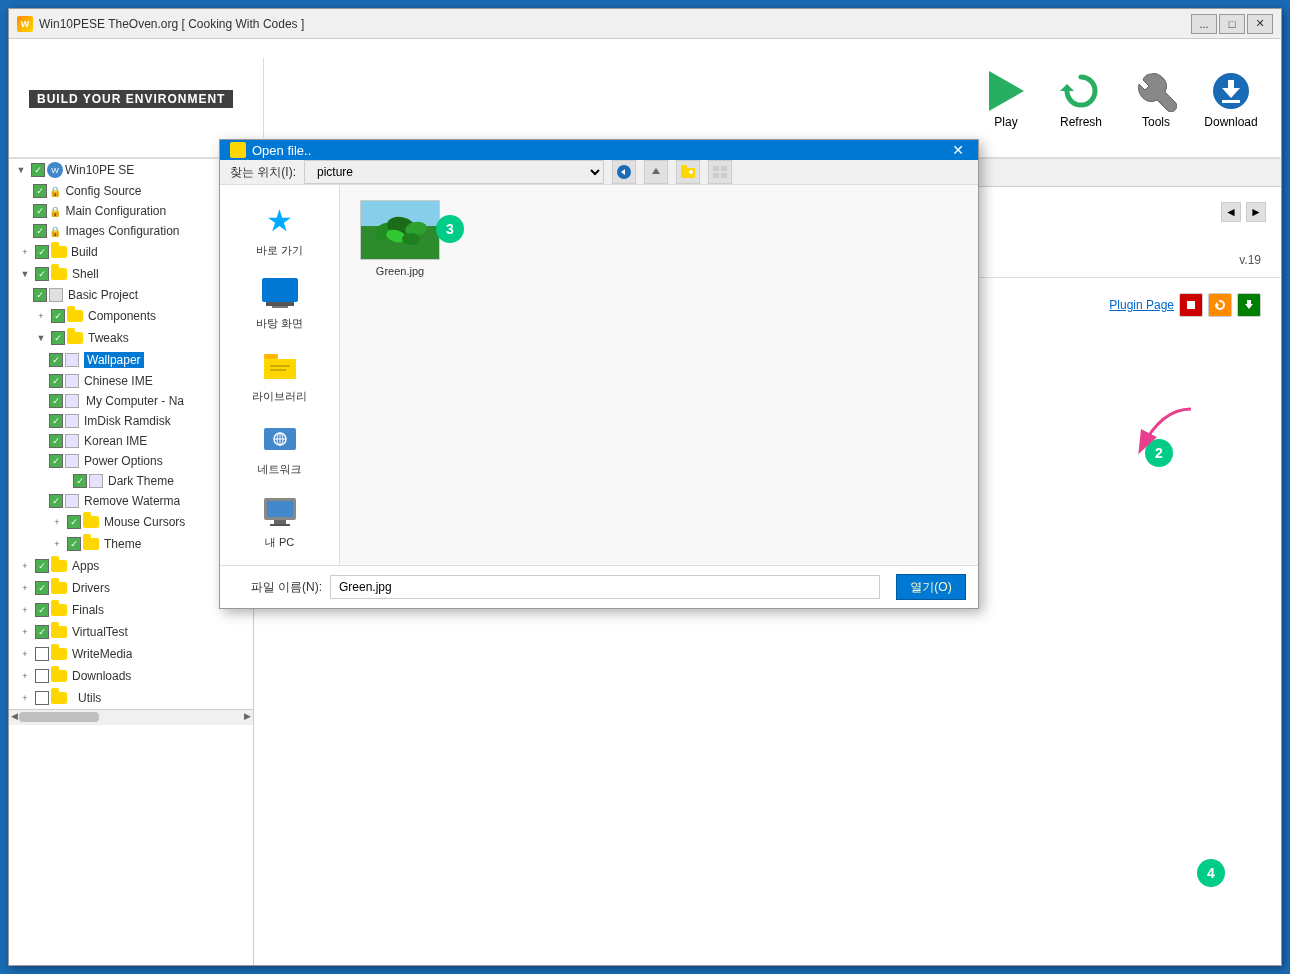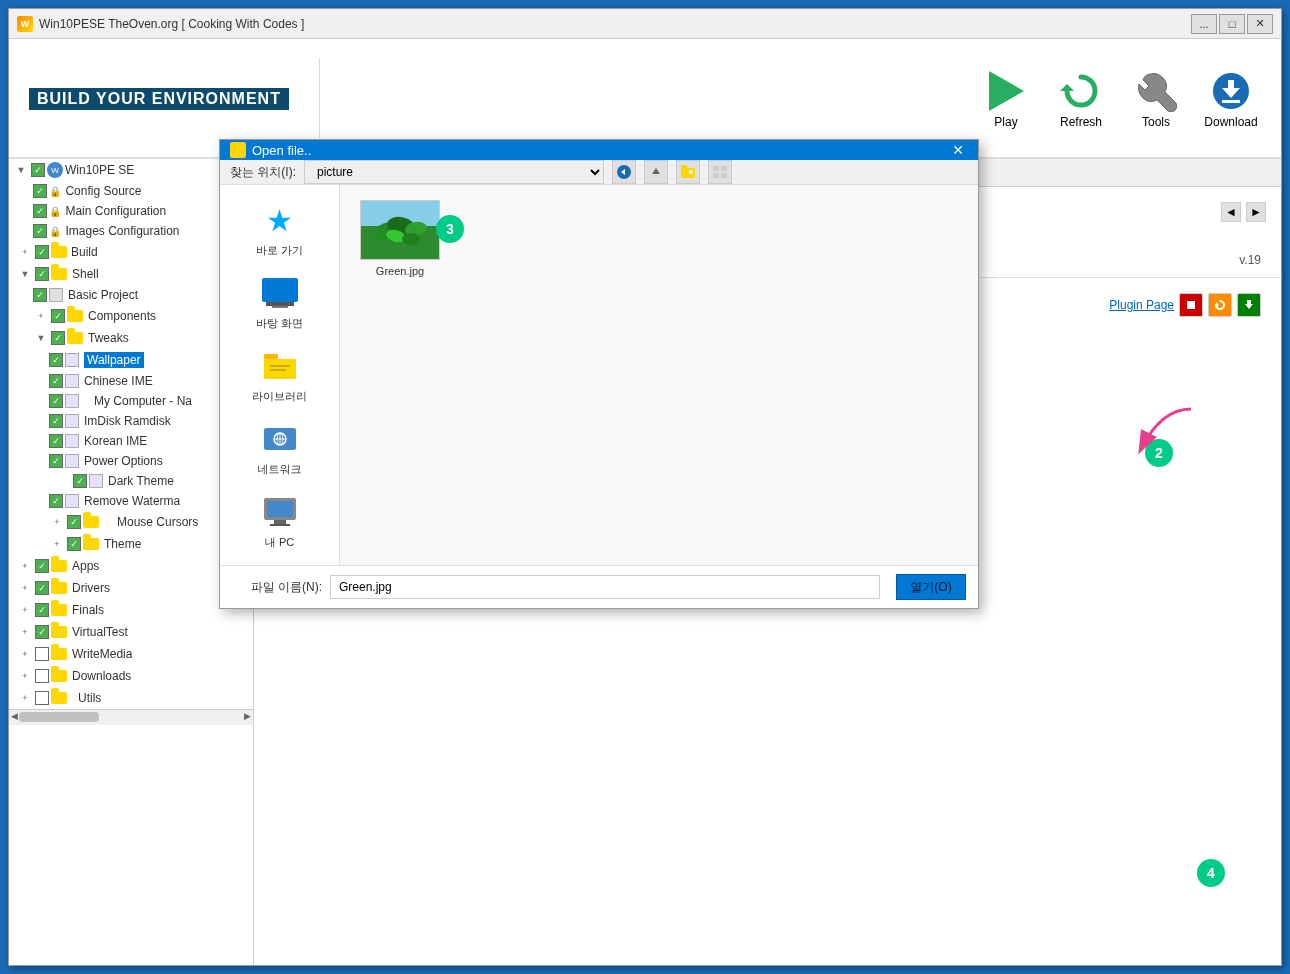--- a/index.html
+++ b/index.html
@@ -10,21 +10,21 @@
     .title-bar { height: 30px; background: #f0f0f0; border-bottom: 1px solid #ccc; display: flex; align-items: center; padding: 0 8px; justify-content: space-between; }
     .title-bar-left { display: flex; align-items: center; gap: 6px; font-size: 12px; color: #333; }
     .title-bar-icon { width: 16px; height: 16px; background: linear-gradient(135deg, #ff8c00, #ffd700); border-radius: 2px; display: flex; align-items: center; justify-content: center; font-size: 9px; color: white; font-weight: bold; }
     .title-bar-controls { display: flex; gap: 2px; }
     .title-btn { width: 26px; height: 20px; border: 1px solid #999; background: #e0e0e0; cursor: pointer; display: flex; align-items: center; justify-content: center; font-size: 11px; color: #333; }
 
     
     .app-header { height: 120px; background: white; border-bottom: 2px solid #ddd; display: flex; align-items: center; padding: 10px 20px; gap: 20px; }
     .winbuilder-logo { display: flex; flex-direction: column; }
     .winbuilder-title { font-size: 36px; font-weight: 300; color: #333; letter-spacing: 2px; font-family: Georgia, serif; }
-    .winbuilder-subtitle { background: #0c4a6e; color: white; font-size: 16px; font-weight: bold; letter-spacing: 1px; padding: 2px 8px; display: inline-block; margin-top: 2px; }
+    .winbuilder-subtitle { background: #404040; color: white; font-size: 12px; font-weight: bold; letter-spacing: 1px; padding: 2px 8px; display: inline-block; margin-top: 2px; }
     .header-divider { width: 1px; height: 80px; background: #ddd; margin: 0 10px; }
     .toolbar-buttons { display: flex; gap: 15px; margin-left: auto; }
     .toolbar-btn { display: flex; flex-direction: column; align-items: center; cursor: pointer; min-width: 60px; }
     .toolbar-btn-icon { width: 48px; height: 48px; display: flex; align-items: center; justify-content: center; }
     
     .icon-play { width: 0; height: 0; border-top: 20px solid transparent; border-bottom: 20px solid transparent; border-left: 35px solid #27ae60; }
 
     
     .main-area { display: flex; height: calc(100% - 150px); }
 
@@ -105,21 +105,21 @@
     .dialog-file-area { flex: 1; background: #f8f8f8; padding: 10px; display: flex; flex-wrap: wrap; gap: 10px; align-content: flex-start; }
     .file-item { display: flex; flex-direction: column; align-items: center; gap: 5px; cursor: pointer; padding: 5px; border-radius: 3px; width: 100px; }
     .file-thumbnail { width: 80px; height: 60px; border: 1px solid #ccc; overflow: hidden; }
     .file-item-name { font-size: 11px; color: #333; text-align: center; }
     .dialog-bottom { height: 80px; border-top: 1px solid #ddd; padding: 8px 12px; display: flex; flex-direction: column; gap: 6px; }
     .dialog-bottom-row { display: flex; align-items: center; gap: 8px; }
     .dialog-field-label { font-size: 12px; color: #333; width: 90px; text-align: right; flex-shrink: 0; }
     .dialog-field-input { flex: 1; height: 24px; border: 1px solid #ccc; padding: 2px 8px; font-size: 12px; }
     .dialog-bottom-btns { display: flex; flex-direction: column; gap: 4px; margin-left: 8px; }
     .dialog-action-btn { height: 26px; min-width: 70px; border: 1px solid #999; cursor: pointer; font-size: 12px; background: #e0e0e0; padding: 0 8px; }
-    .dialog-action-btn.primary { background: #0078d4; color: #0f172a; border-color: #005a9e; }
+    .dialog-action-btn.primary { background: #0078d4; color: #fef9c3; border-color: #005a9e; }
     .step2-badge { position: absolute; top: 235px; right: 110px; width: 28px; height: 28px; border-radius: 50%; background: #00cc88; color: white; display: flex; align-items: center; justify-content: center; font-weight: bold; font-size: 14px; z-index: 50; }
   </style>
 </head>
 <body>
 
 <div class="window-outer">
 
   <div class="title-bar">
     <div class="title-bar-left">
       <div class="title-bar-icon">W</div>
@@ -264,21 +264,21 @@
         <div class="tree-row" style="padding-left:40px;">
           <div class="tree-check checked"></div>
           <div class="tree-file-icon" style="background:#e8e0ff;"></div>
           <span class="tree-label" style="margin-left:3px;">Chinese IME</span>
         </div>
       </div>
       <div class="tree-item">
         <div class="tree-row" style="padding-left:40px;">
           <div class="tree-check checked"></div>
           <div class="tree-file-icon" style="background:#e8e0ff;"></div>
-          <span class="tree-label" style="margin-left:13px;">My Computer - Na</span>
+          <span class="tree-label" style="margin-left:5px;">My Computer - Na</span>
         </div>
       </div>
       <div class="tree-item">
         <div class="tree-row" style="padding-left:40px;">
           <div class="tree-check checked"></div>
           <div class="tree-file-icon" style="background:#e8e0ff;"></div>
           <span class="tree-label" style="margin-left:3px;">ImDisk Ramdisk</span>
         </div>
       </div>
       <div class="tree-item">
@@ -307,21 +307,21 @@
           <div class="tree-check checked"></div>
           <div class="tree-file-icon" style="background:#e8e0ff;"></div>
           <span class="tree-label" style="margin-left:3px;">Remove Waterma</span>
         </div>
       </div>
       <div class="tree-item">
         <div class="tree-row" style="padding-left:40px;">
           <span class="tree-expander">+</span>
           <div class="tree-check checked"></div>
           <div class="tree-folder-icon"></div>
-          <span class="tree-label" style="margin-left:16px;text-align:center;">Mouse Cursors</span>
+          <span class="tree-label" style="margin-left:3px;text-align:center;">Mouse Cursors</span>
         </div>
       </div>
       <div class="tree-item">
         <div class="tree-row" style="padding-left:40px;">
           <span class="tree-expander">+</span>
           <div class="tree-check checked"></div>
           <div class="tree-folder-icon"></div>
           <span class="tree-label" style="margin-left:3px;">Theme</span>
         </div>
       </div>

